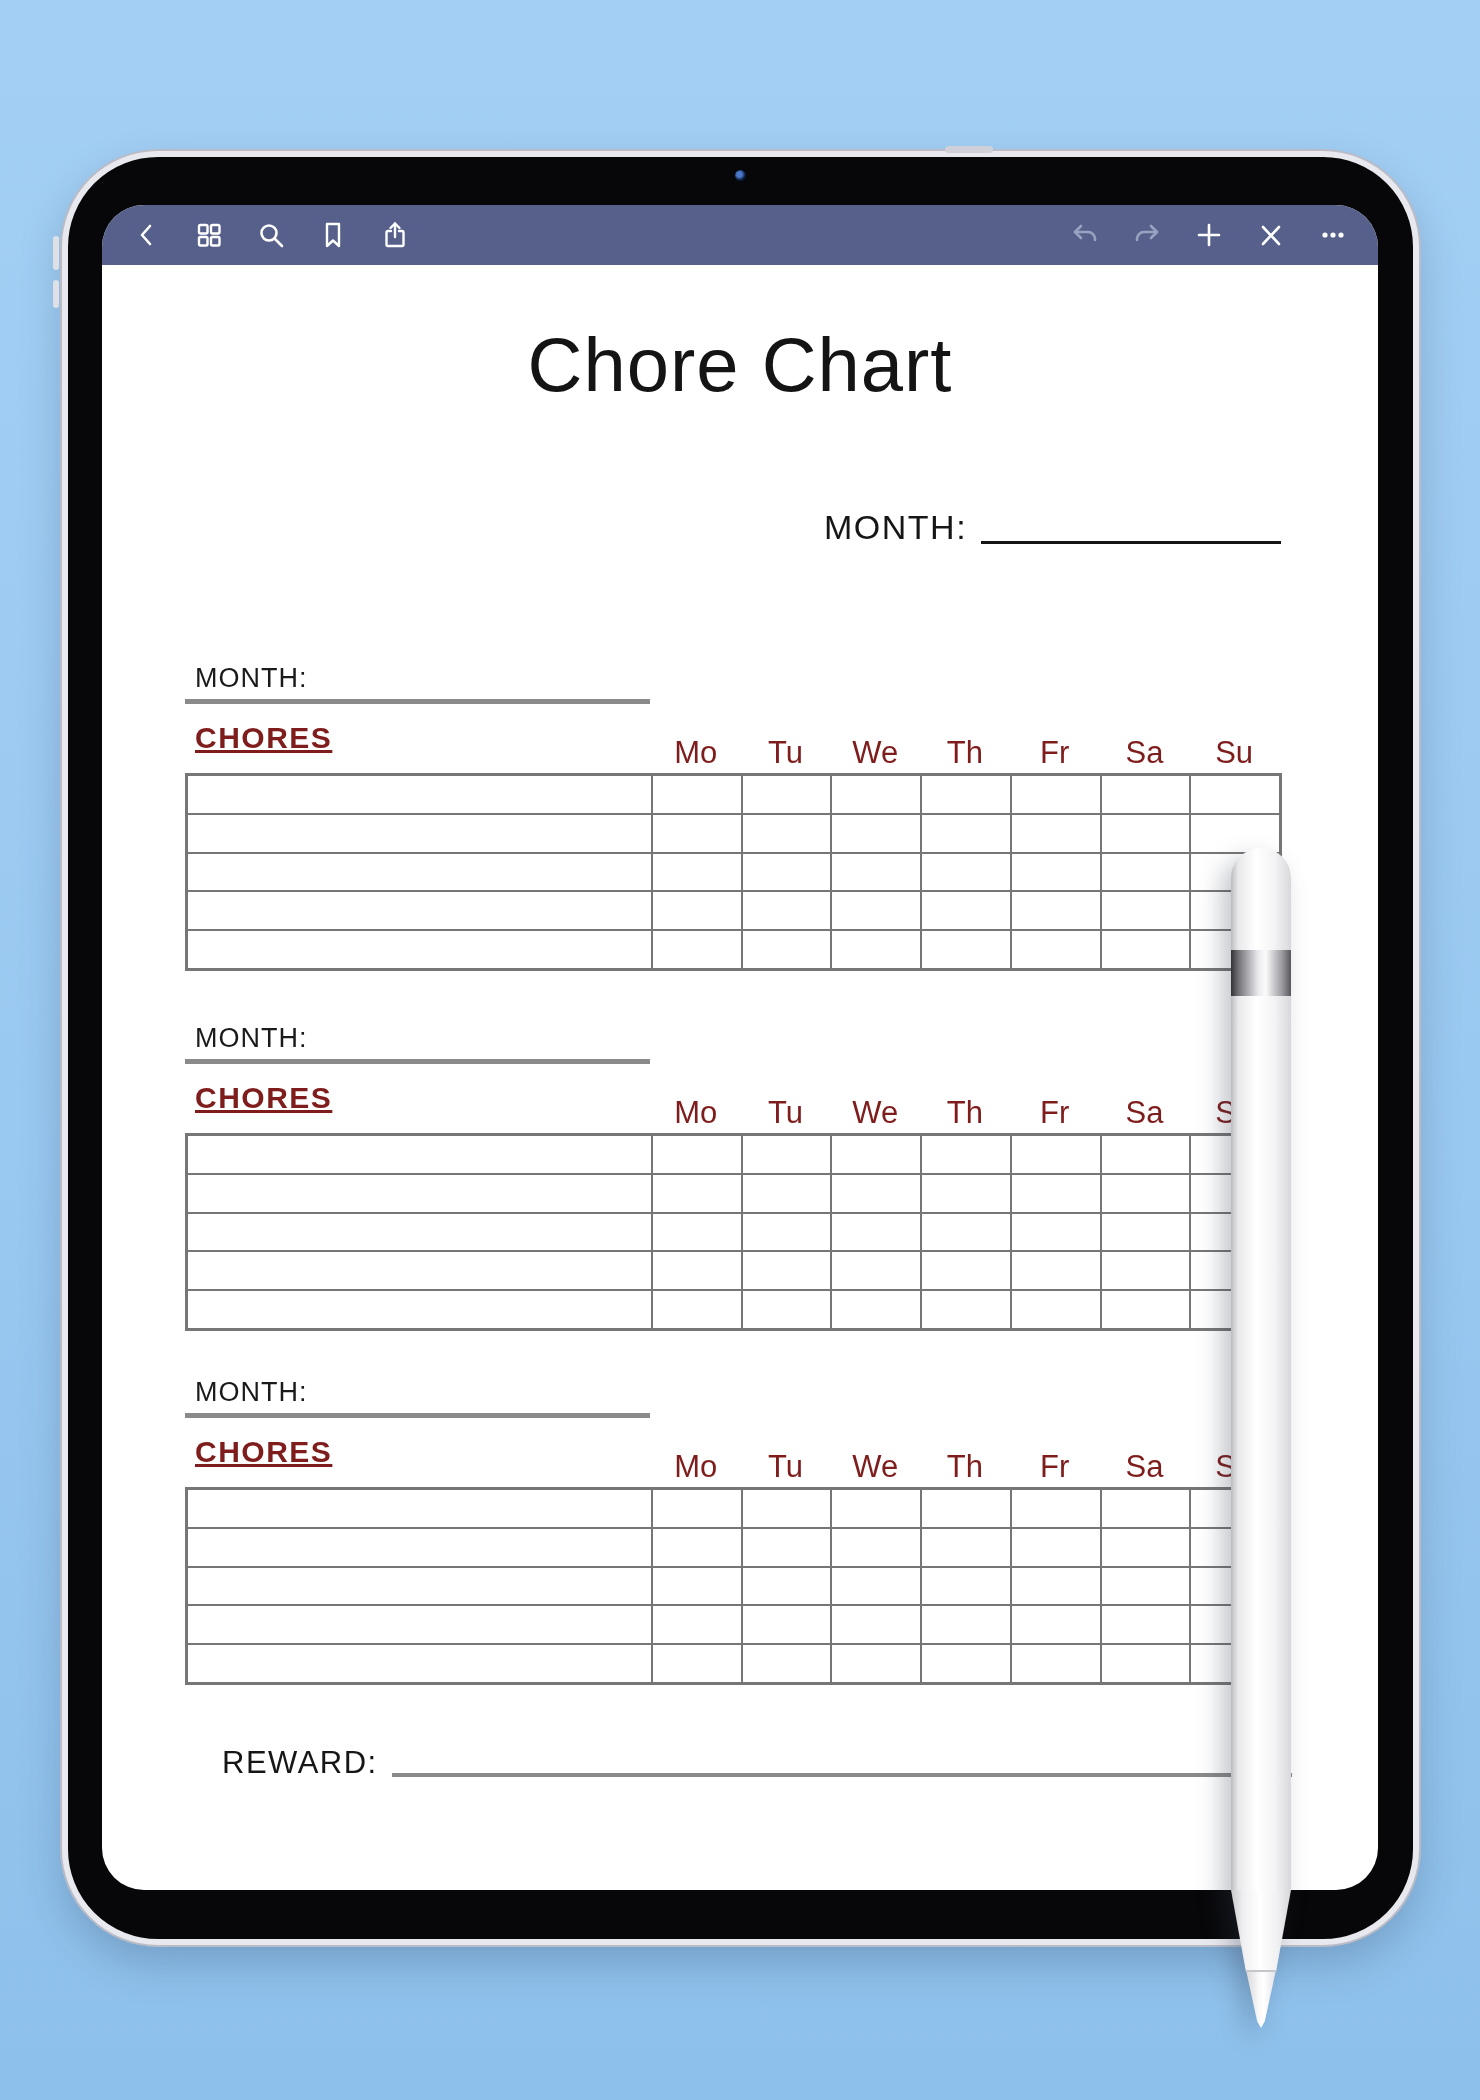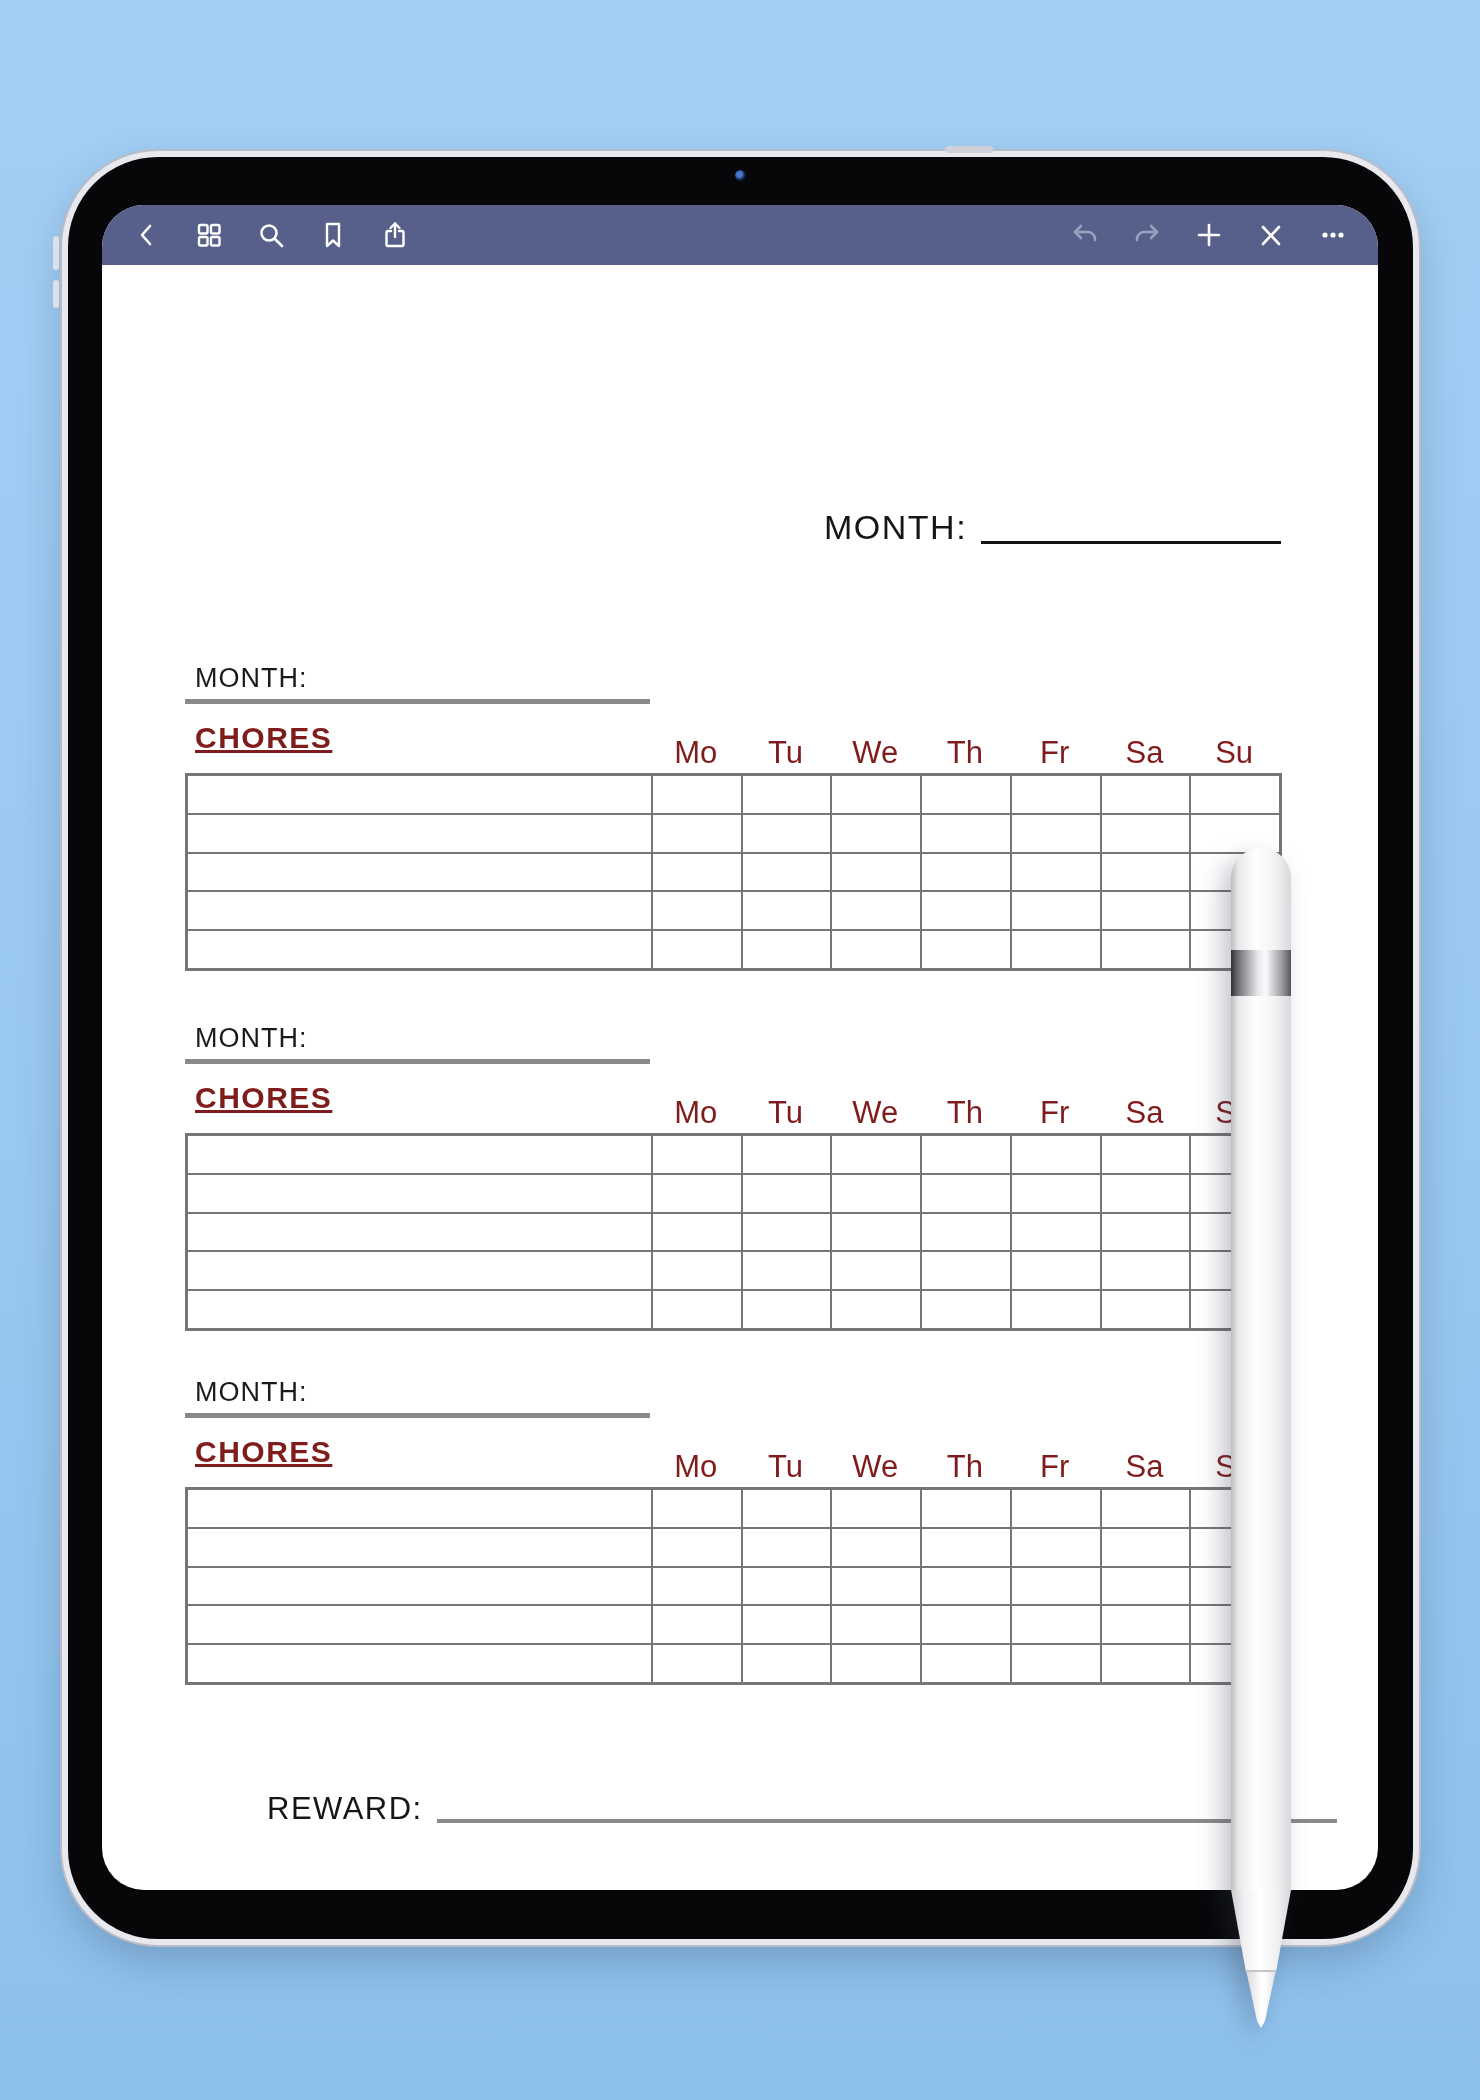--- a/index.html
+++ b/index.html
@@ -37,21 +37,21 @@
   .page-content { position:absolute; inset:0; }
 
   .doc-title { position:absolute; top:116px; left:0; width:100%; text-align:center;
                font-size:76px; font-weight:400; letter-spacing:1px; color:#141414; }
 
   .fill-row { position:absolute; display:flex; align-items:flex-end; }
   .fill-row .lbl { line-height:1.15; letter-spacing:1.5px; }
   .month-top { top:303px; left:722px; }
   .month-top .lbl { font-size:34px; }
   .month-top .line { width:300px; height:4px; border-bottom:3px solid #141414; margin-left:14px; margin-bottom:3px; }
-  .reward { top:1586px; left:120px;margin-left:45px; }
+  .reward { top:1540px; left:120px; }
   .reward .lbl { font-size:31px; }
   .reward .line { width:900px; height:4px; background:var(--underline-gray,#8a8a8a); margin-left:14px; margin-bottom:4px; }
 
   
   .section { position:absolute; left:83px; width:1097px; height:310px; }
   .sec-month { position:absolute; top:0; left:10px; font-size:27px; letter-spacing:1px; color:#1a1a1a; }
   .sec-underline { position:absolute; top:36px; left:0; width:465px; height:5px;
                    background:var(--underline-gray,#8a8a8a); }
   .sec-chores { position:absolute; top:58px; left:10px; font-size:30px; font-weight:700;
                 letter-spacing:1.5px; color:#7f1d1d;text-decoration:underline; }
@@ -160,20 +160,21 @@
               <circle cx="7" cy="15" r="2.6"></circle>
               <circle cx="15" cy="15" r="2.6"></circle>
               <circle cx="23" cy="15" r="2.6"></circle>
             </svg>
         </div>
       </div>
     </div>
 
     <div class="page-content">
 
+      <h1 class="doc-title">Chore Chart</h1>
 
       <div class="fill-row month-top">
         <span class="lbl">MONTH:</span>
         <div class="line"></div>
       </div>
 
       <div class="section" style="top:458px">
         <div class="sec-month">MONTH:</div>
         <div class="sec-underline"></div>
         <div class="sec-chores">CHORES</div>

